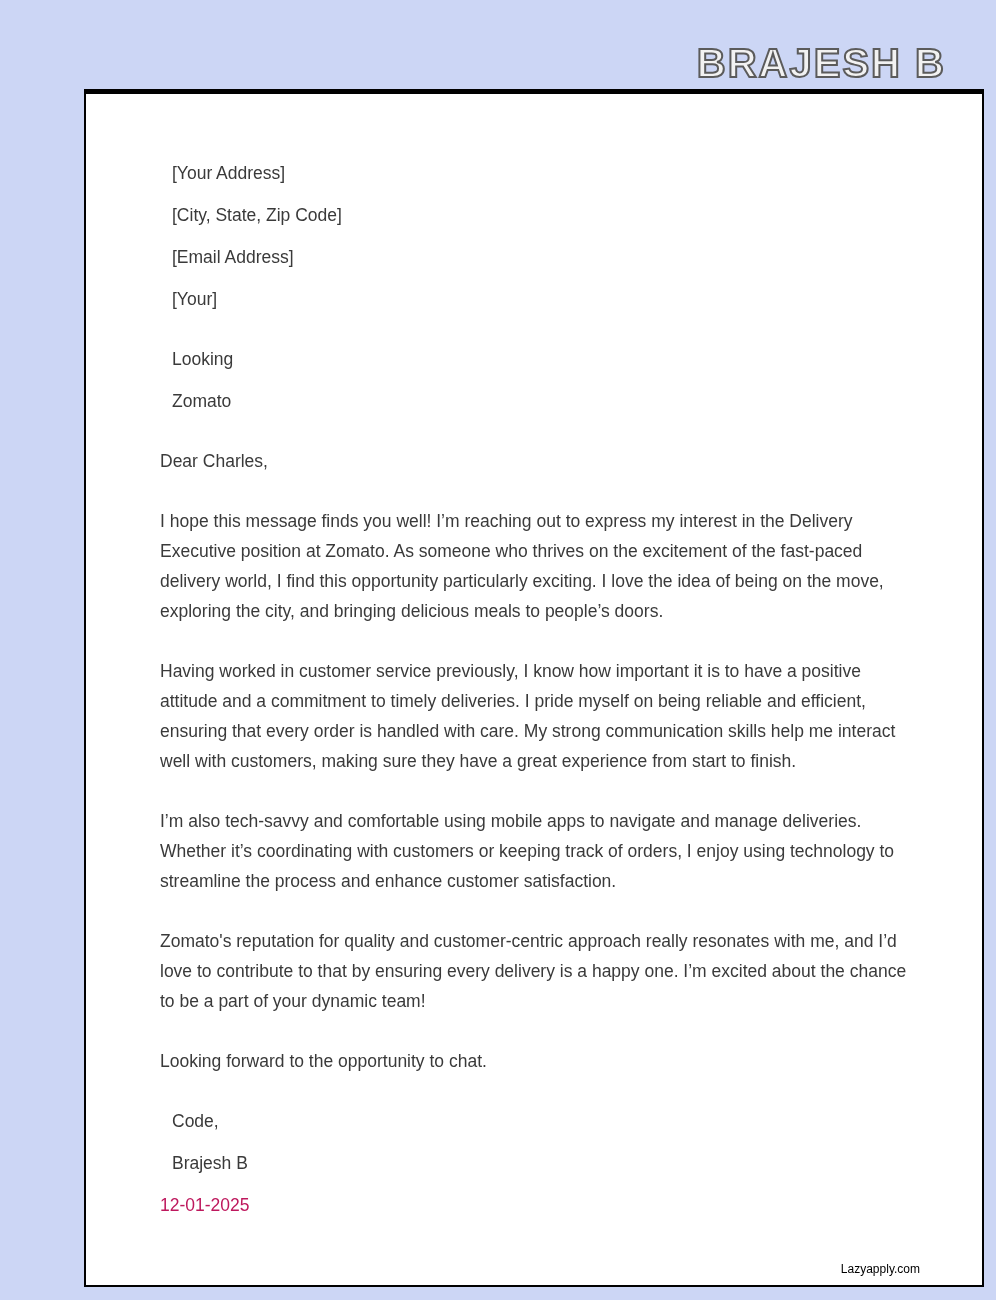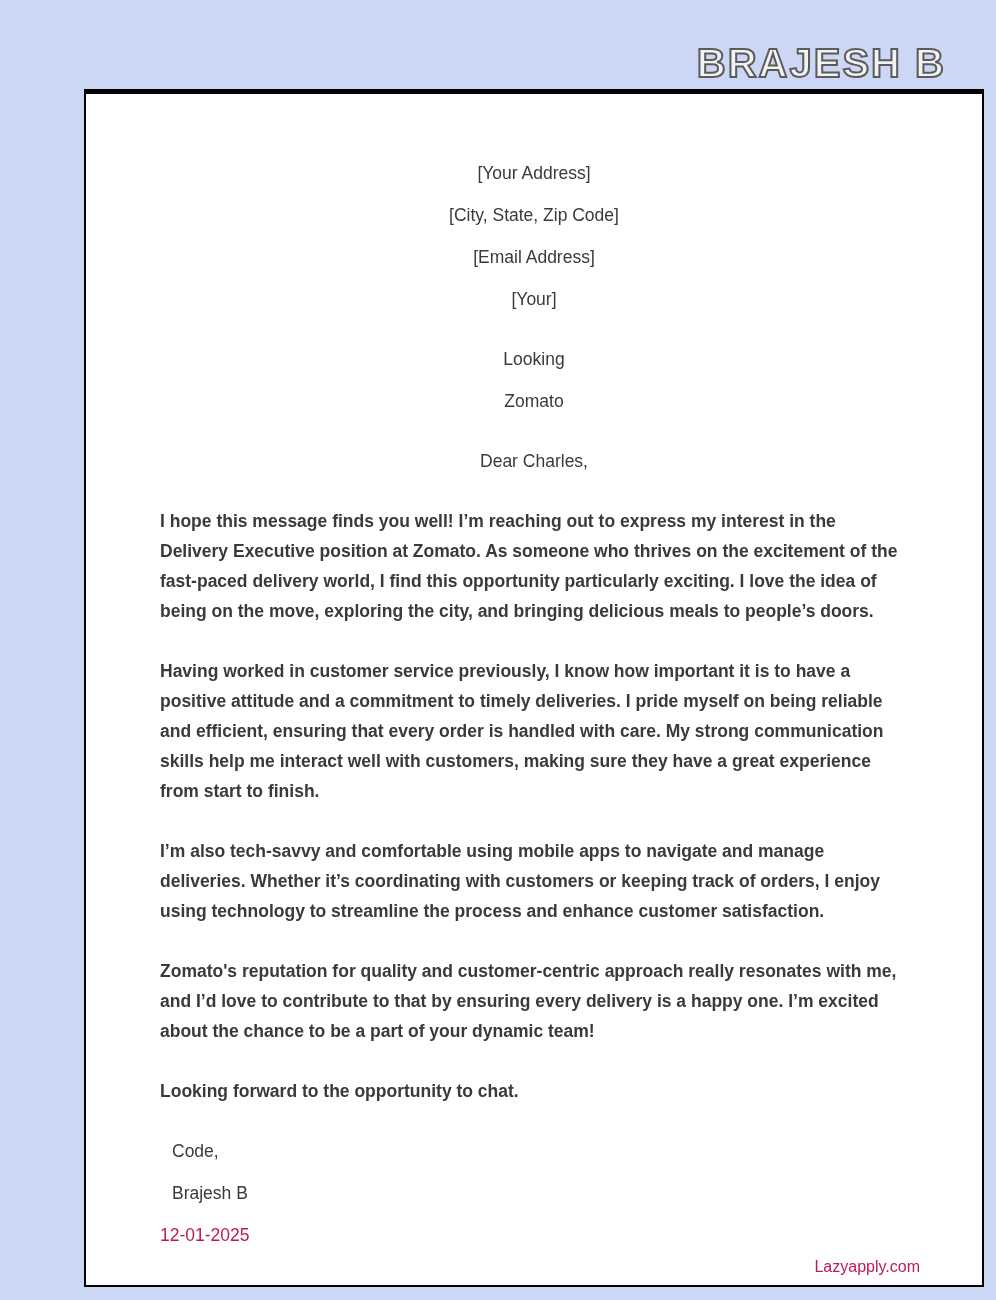--- a/index.html
+++ b/index.html
@@ -42,33 +42,33 @@
     background: #ffffff;
     border: 2px solid #000000;
     border-top: 5px solid #000000;
   }
   .letter {
     padding: 40px 50px 0 50px;
     color: #3a3a3a;
     font-size: 17.5px;
     line-height: 30px;
   }
-  .block { margin-bottom: 30px; text-align: center; }
-  .para { margin-bottom: 30px; font-weight: bold; }
+  .block { margin-bottom: 30px; }
+  .para { margin-bottom: 30px; }
   .date-link {
     color: #be185d;
     margin-top: 10px;
     cursor: pointer;
   }
   .footer {
     position: absolute;
     right: 88px;
     bottom: 36px;
-    font-size: 16px;
-    color: #be185d;
+    font-size: 12px;
+    color: #000000;
     cursor: pointer;
   }
 </style>
 </head>
 <body>
 
 <div class="header-bar">
   <div class="header-name">BRAJESH B</div>
 </div>
 

